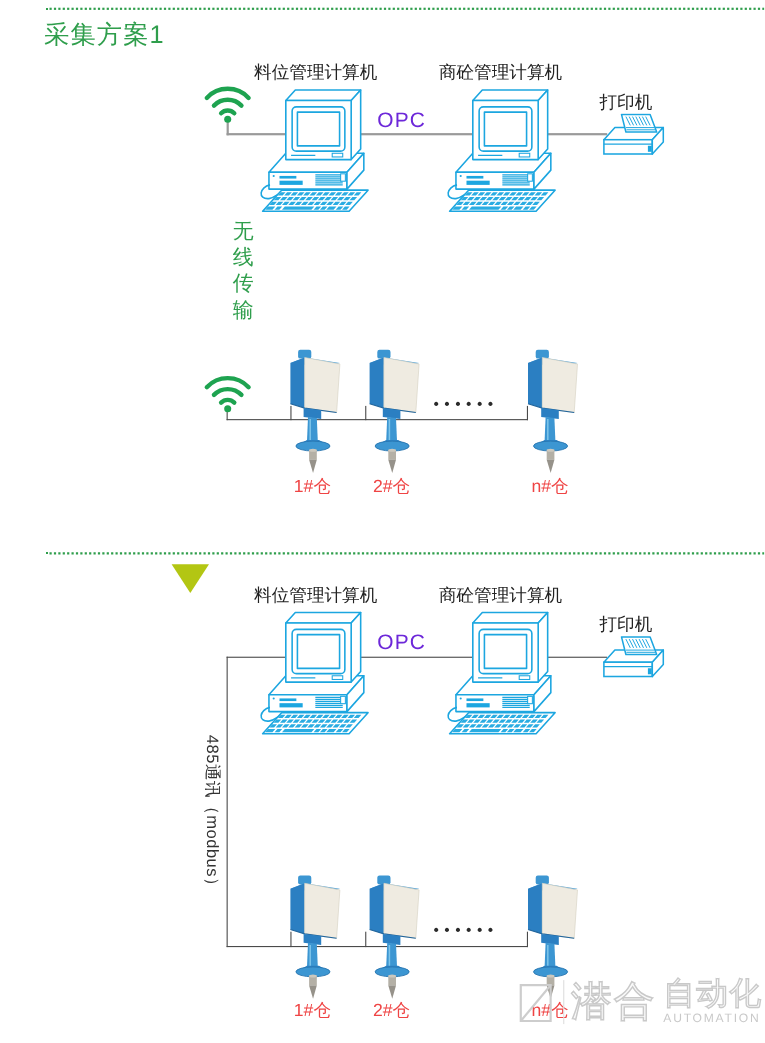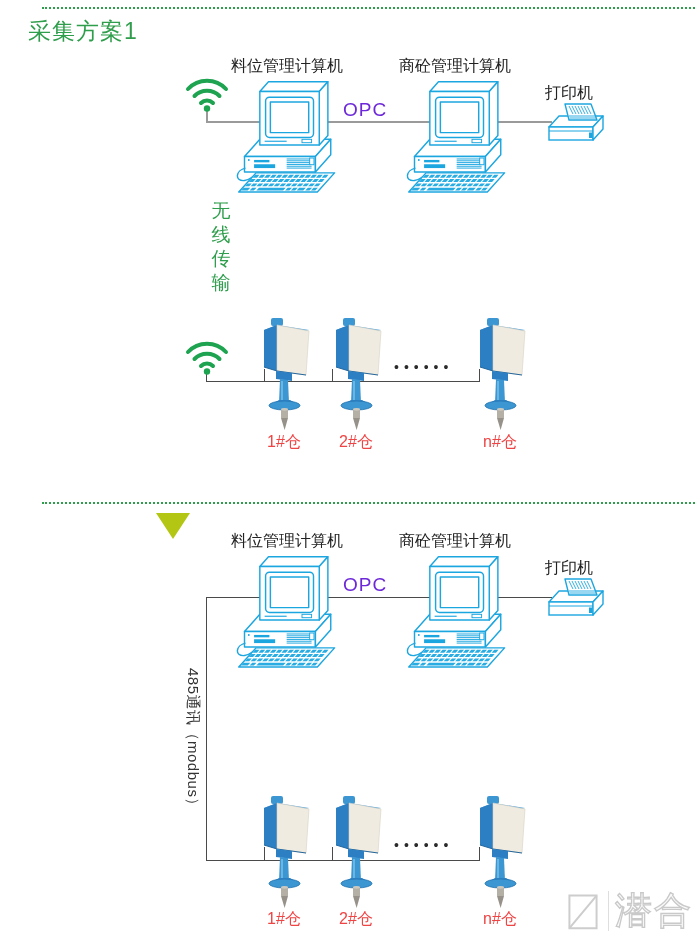--- a/index.html
+++ b/index.html
@@ -1,19 +1,19 @@
 <!DOCTYPE html>
 <html><head>
 <meta charset="utf-8">
 <style>
   html,body{margin:0;padding:0;background:#fff;}
   #canvas{position:relative;width:695px;height:948px;background:#ffffff;overflow:hidden;
           font-family:"Liberation Sans","DejaVu Sans",sans-serif;color:#222;}
   .dotted-rule{position:absolute;left:42px;width:653px;border-top:2px dotted #2f9e4c;height:0;}
-  .section-title{position:absolute;left:28px;font-size:23px;color:#2f9e4c;letter-spacing:1px;}
+  .section-title{position:absolute;left:40px;font-size:23px;color:#2f9e4c;letter-spacing:1px;}
   .tri-down{position:absolute;width:0;height:0;border-left:17px solid transparent;
             border-right:17px solid transparent;border-top:26px solid #b3c613;}
   .dev-label{position:absolute;font-size:16px;color:#222;text-align:left;white-space:nowrap;}
   .opc{position:absolute;font-size:19px;color:#6d28d9;letter-spacing:1px;}
   .hline,.vline{position:absolute;}
   .lg{background:#9a9a9a;}
   .ld{background:#4a4a4a;}
   .vert-green{position:absolute;width:22px;font-size:19px;line-height:24px;color:#2f9e4c;
               word-break:break-all;text-align:center;}
   .rot90{position:absolute;transform:rotate(90deg);transform-origin:left top;
@@ -258,15 +258,19 @@
   <div class="bin-label" style="left:254px;top:909px">1#仓</div>
   <div class="bin-label" style="left:326px;top:909px">2#仓</div>
   <div class="bin-label" style="left:470px;top:909px">n#仓</div>
 
   <div class="watermark">
     <svg width="38" height="44" viewBox="0 0 42 48">
         <use href="#sym-wmlogo"></use>
       </svg>
     <div class="wm-bar"></div>
     <span class="wm-cn1">潜合</span>
+    <div class="wm-col">
+      <span class="wm-cn2">自动化</span>
+      <span class="wm-en">AUTOMATION</span>
+    </div>
   </div>
 
 </div>
 
 </body></html>

